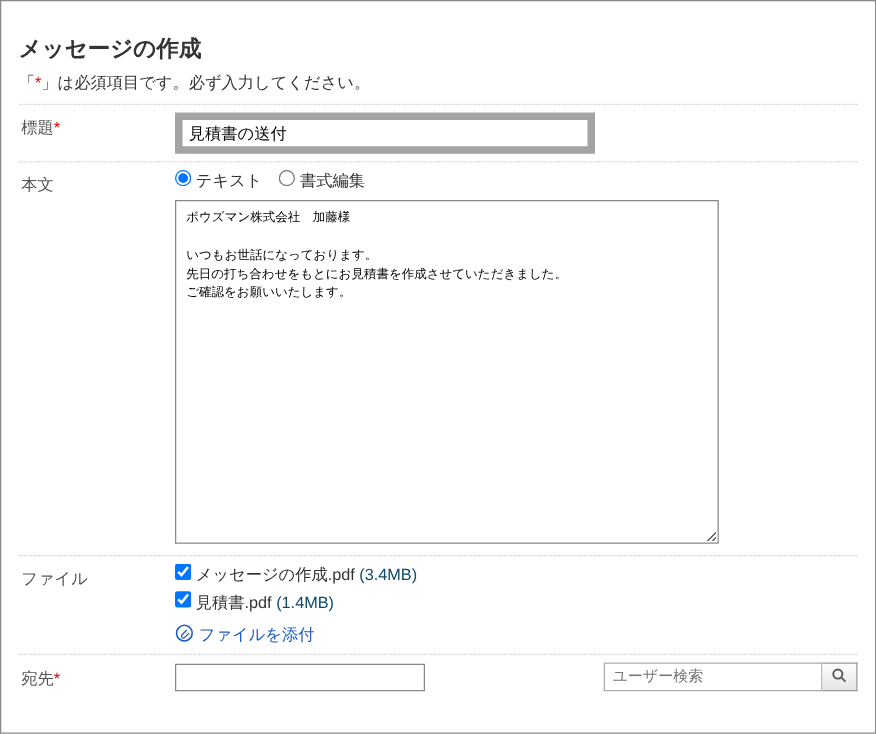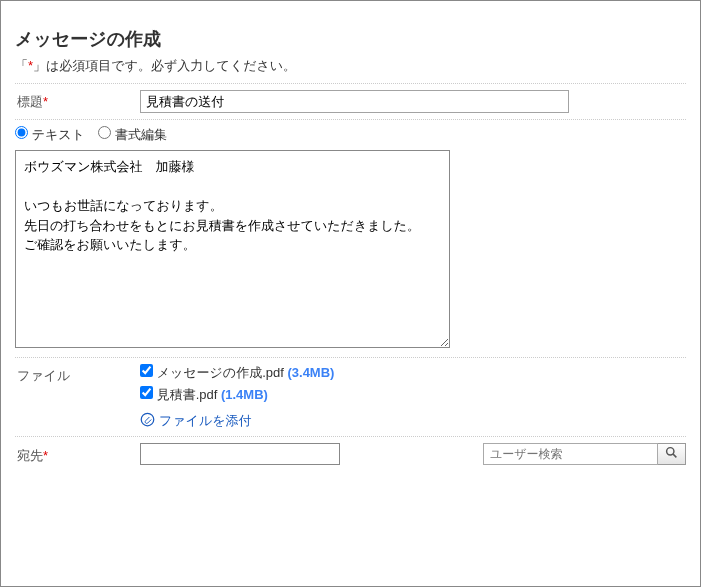--- a/index.html
+++ b/index.html
@@ -37,54 +37,54 @@
       color: #555;
       padding-top: 3px;
       padding-left: 2px;
     }
     .label-cell .req { color: #d00; }
     .field-cell {
       flex: 1;
       min-width: 0;
     }
     input[type="text"].subject-input {
-      width: 429px;
+      width: 336px;
       padding: 3px 5px;
-      border: 1px solid #a3a3a3;
+      border: 6px solid #a3a3a3;
       font-size: 13px;
       font-family: inherit;
     }
     .sender-link {
       color: #1a5bbf;
       text-decoration: none;
     }
     .person-icon {
       display: inline-block;
       vertical-align: middle;
       margin-right: 2px;
     }
     .radio-group {
       margin-bottom: 6px;
     }
     .radio-group label { margin-right: 10px; margin-top: 21px; }
     textarea.body-text {
       width: 435px;
-      height: 198px;
+      height: 275px;
       padding: 6px 8px;
       border: 1px solid #888;
-      font-size: 13px;
+      font-size: 10px;
       font-family: inherit;
       resize: both;
       line-height: 1.5;
     }
     .file-item {
       margin-bottom: 4px;
     }
     .file-item .fname { color: #333; }
-    .file-item .fsize { color: #3b82f6; font-weight: bold; }
+    .file-item .fsize { color: #0c4a6e; }
     .attach-link {
       color: #1a5bbf;
       text-decoration: none;
       display: inline-flex;
       align-items: flex-end;
       margin-top: 4px;
     }
     .attach-link .clip-icon { margin-right: 4px; }
     .recipient-row {
       align-items: center;
@@ -115,20 +115,21 @@
       border-left: none;
       background: linear-gradient(#fefefe, #e5e5e5);
       display: flex;
       align-items: center;
       justify-content: center;
       cursor: pointer;
     }
     .field-cell.recipient-field {
       display: flex;
       align-items: center;
+      font-family: Liberation Serif, serif;
     }
   </style>
 </head>
 <body>
 
 <div class="container">
   <h1 class="page-title">メッセージの作成</h1>
   <div class="required-note">
     <span>「</span><span class="asterisk">*</span><span>」は必須項目です。必ず入力してください。</span>
   </div>
@@ -137,20 +138,21 @@
     <div class="label-cell">
       <span>標題</span><span class="req">*</span>
     </div>
     <div class="field-cell">
       <input type="text" class="subject-input" value="見積書の送付" style="">
     </div>
   </div>
 
 
   <div class="form-row">
+    <div class="label-cell">本文</div>
     <div class="field-cell">
       <div class="radio-group">
         <label><input type="radio" name="bf" checked="" style=""> <span>テキスト</span></label>
         <label><input type="radio" name="bf" style=""> <span>書式編集</span></label>
       </div>
       <textarea class="body-text" style="">ボウズマン株式会社　加藤様
 
 いつもお世話になっております。
 先日の打ち合わせをもとにお見積書を作成させていただきました。
 ご確認をお願いいたします。</textarea>

